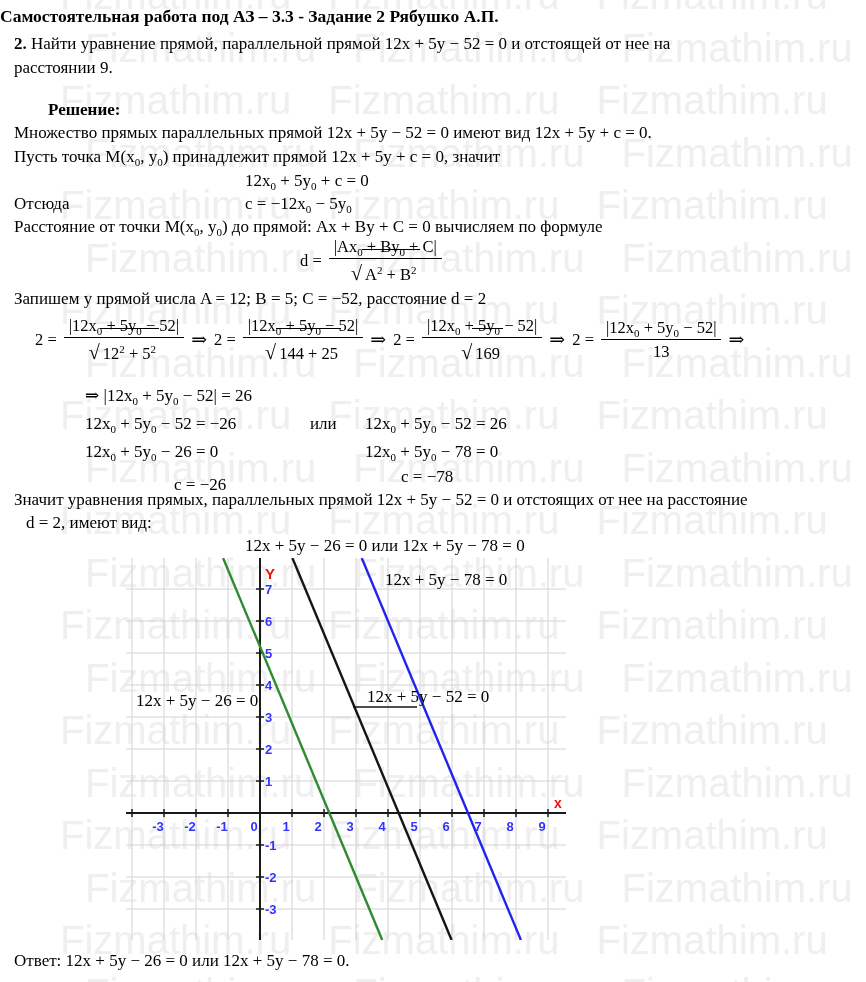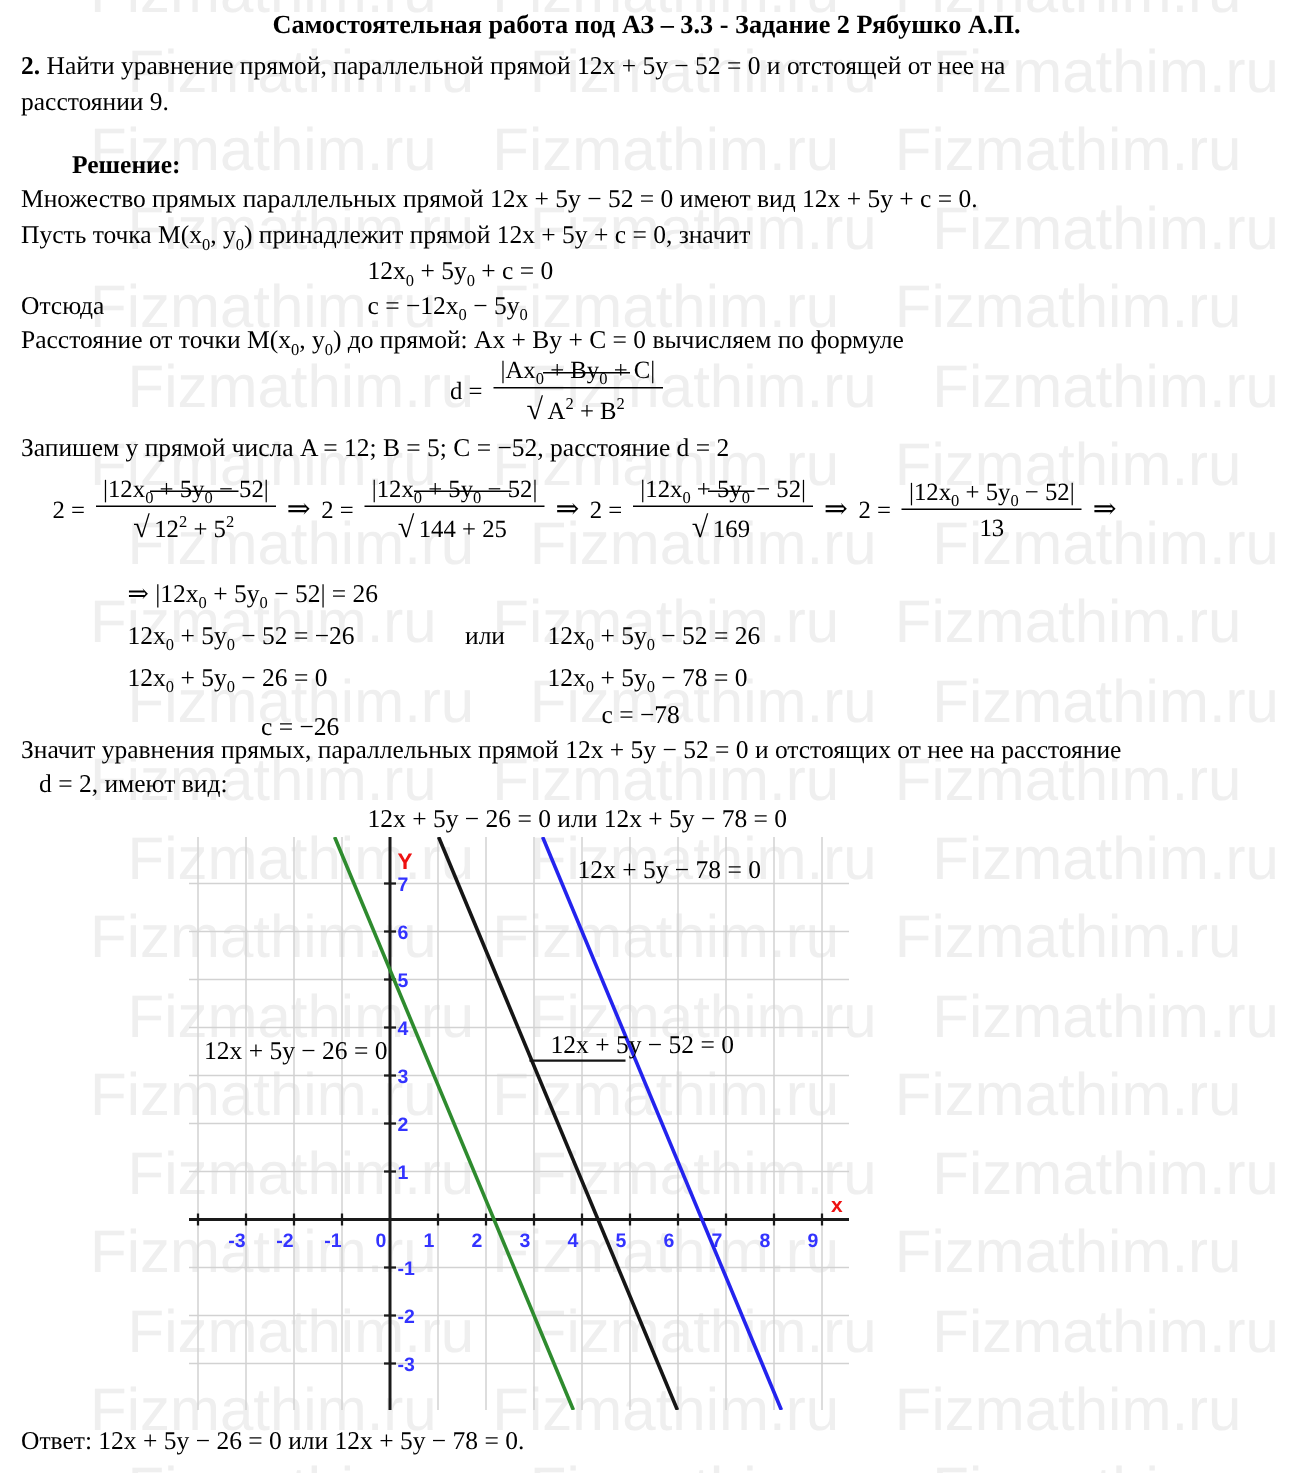--- a/index.html
+++ b/index.html
@@ -4,21 +4,21 @@
 <style>
   html,body{margin:0;padding:0;background:#fff;}
   #page{position:relative;width:866px;height:982px;background:#ffffff;overflow:hidden;
         font-family:"Liberation Serif","DejaVu Serif",serif;color:#000;}
   #wm-layer{position:absolute;inset:0;z-index:0;}
   .wm-row{position:absolute;font-family:"Liberation Sans","DejaVu Sans",sans-serif;
           font-size:40px;font-weight:300;color:#efefef;word-spacing:26px;white-space:nowrap;line-height:1;}
   #content{position:absolute;inset:0;z-index:1;}
   .line{position:absolute;white-space:nowrap;font-size:17px;line-height:1.25;}
   .b{font-weight:bold;}
-  .title{width:862px;text-align:center;font-weight:bold;font-size:17.5px;}
+  .title{width:862px;text-align:left;font-weight:bold;font-size:17.5px;}
   
   .mathrow{position:absolute;display:flex;align-items:center;gap:7px;font-size:16.5px;white-space:nowrap;}
   .frac{display:inline-flex;flex-direction:column;align-items:center;}
   .frac .num{padding:0 5px 1px 5px;border-bottom:1.5px solid #000;line-height:1.2;}
   .frac .den{padding-top:2px;line-height:1.2;}
   .sqrt{white-space:nowrap;display:inline-block;}
   .sqrt::before{content:"\221A";font-size:1.22em;}
   .sqrt .rad{border-top:1.4px solid #000;padding:15px 3px;}
   .arrow{font-size:19px;}
   sub{font-size:11px;line-height:0;}

